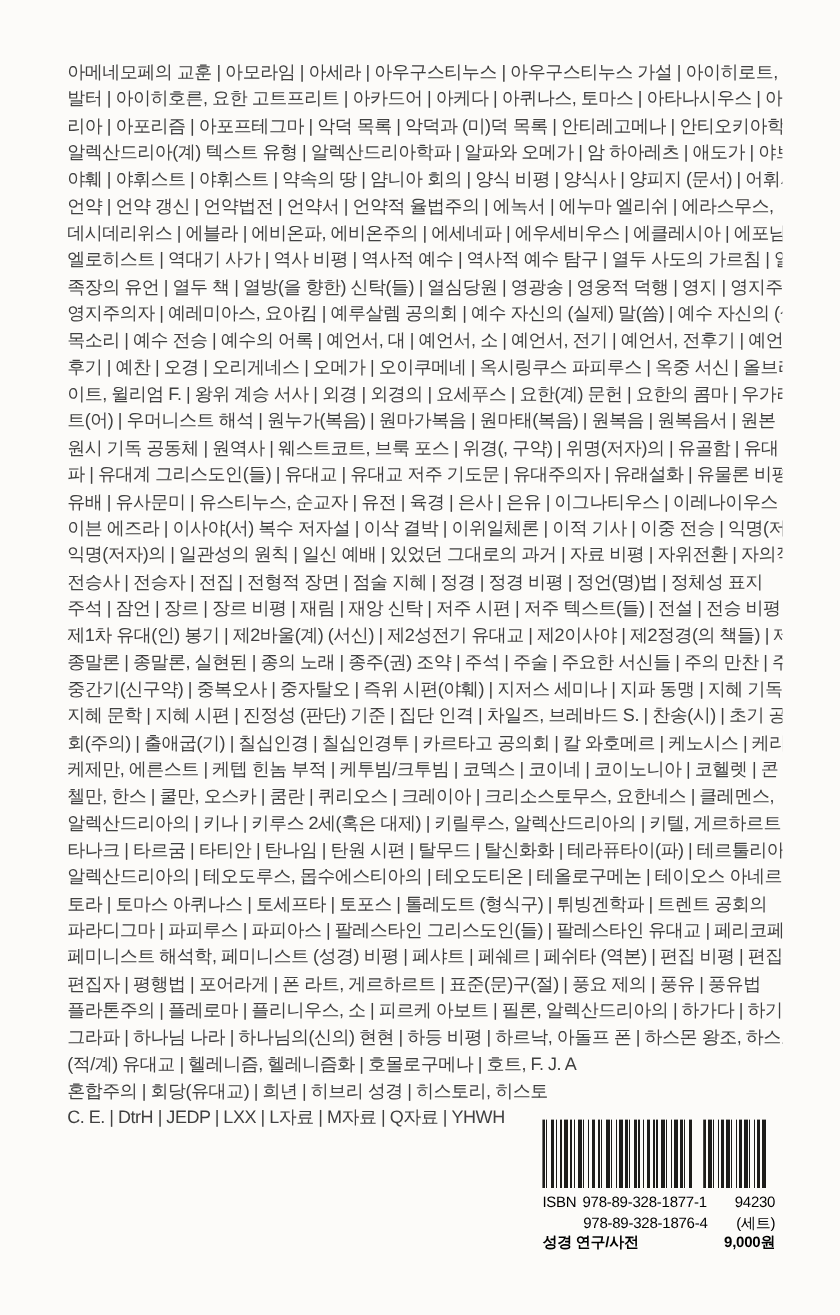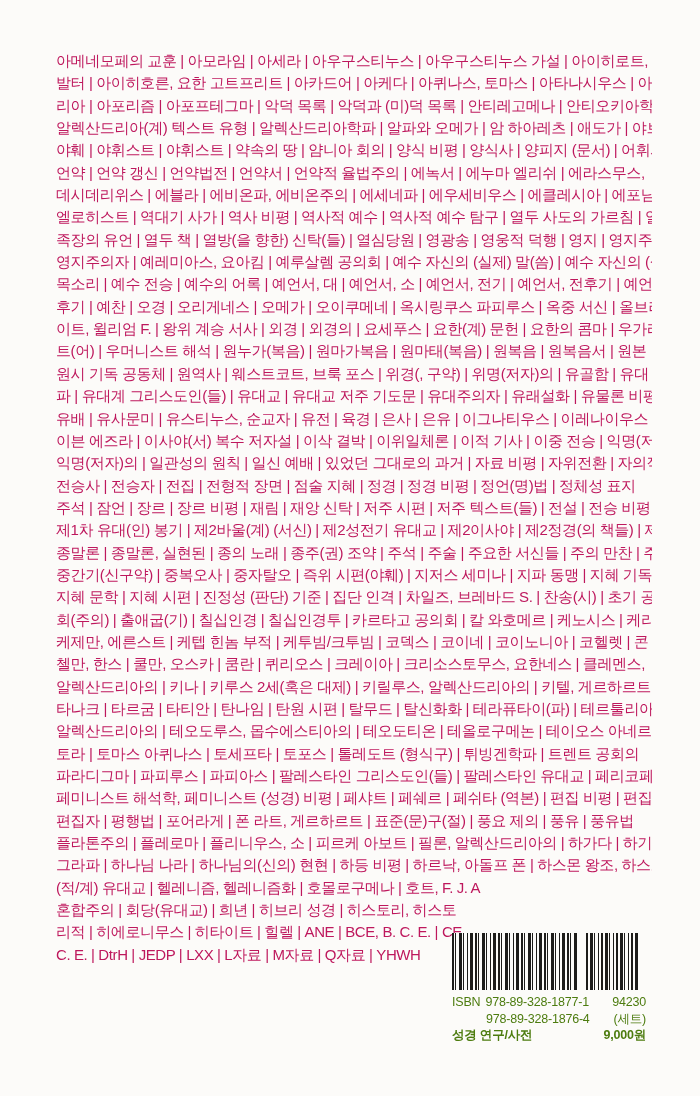--- a/index.html
+++ b/index.html
@@ -4,21 +4,21 @@
 <style>
   html,body{margin:0;padding:0}
   body{
     width:700px;height:1096px;
     background:#fcfbf9;
     font-family:"Liberation Sans","DejaVu Sans",sans-serif;
     position:relative;overflow:hidden;
   }
   .index-text{
     position:absolute;left:56px;top:50px;width:596px;
-    color:#be185d;
+    color:#404040;
   }
   .index-text .line{
     font-size:15px;line-height:22.35px;height:22.35px;
     letter-spacing:-0.4px;white-space:pre;overflow:hidden;
   }
   .barcode-block{
     position:absolute;left:452px;top:933px;width:194px;
   }
   .bars-row{display:flex;height:57px;align-items:stretch}
   .barcode-main{
@@ -34,21 +34,21 @@
   .barcode-addon{
     width:53px;margin-left:8px;
     background:repeating-linear-gradient(90deg,
       #1d1c1a 0 2px,#fcfbf9 2px 4px,
       #1d1c1a 4px 7px,#fcfbf9 7px 8px,
       #1d1c1a 8px 9px,#fcfbf9 9px 12px,
       #1d1c1a 12px 13px,#fcfbf9 13px 15px);
   }
   .colophon{
     margin-top:4px;font-size:12.5px;line-height:16.5px;
-    color:#4d7c0f;letter-spacing:-0.2px;
+    color:#000000;letter-spacing:-0.2px;
   }
   .crow{display:flex;justify-content:space-between;white-space:pre}
   .crow .left{display:flex;gap:5px}
   .crow2 .isbn2{padding-left:34px}
   .crow3{font-weight:bold}
 </style>
 </head>
 <body>
 
 <div class="index-text">
@@ -84,21 +84,20 @@
     <div class="line">타나크 | 타르굼 | 타티안 | 탄나임 | 탄원 시편 | 탈무드 | 탈신화화 | 테라퓨타이(파) | 테르툴리아누스</div>
     <div class="line">알렉산드리아의 | 테오도루스, 몹수에스티아의 | 테오도티온 | 테올로구메논 | 테이오스 아네르</div>
     <div class="line">토라 | 토마스 아퀴나스 | 토세프타 | 토포스 | 톨레도트 (형식구) | 튀빙겐학파 | 트렌트 공회의</div>
     <div class="line">파라디그마 | 파피루스 | 파피아스 | 팔레스타인 그리스도인(들) | 팔레스타인 유대교 | 페리코페</div>
     <div class="line">페미니스트 해석학, 페미니스트 (성경) 비평 | 페샤트 | 페쉐르 | 페쉬타 (역본) | 편집 비평 | 편집사</div>
     <div class="line">편집자 | 평행법 | 포어라게 | 폰 라트, 게르하르트 | 표준(문)구(절) | 풍요 제의 | 풍유 | 풍유법</div>
     <div class="line">플라톤주의 | 플레로마 | 플리니우스, 소 | 피르케 아보트 | 필론, 알렉산드리아의 | 하가다 | 하기오</div>
     <div class="line">그라파 | 하나님 나라 | 하나님의(신의) 현현 | 하등 비평 | 하르낙, 아돌프 폰 | 하스몬 왕조, 하스모</div>
     <div class="line">(적/계) 유대교 | 헬레니즘, 헬레니즘화 | 호몰로구메나 | 호트, F. J. A</div>
     <div class="line">혼합주의 | 회당(유대교) | 희년 | 히브리 성경 | 히스토리, 히스토</div>
-    <div class="line">리적 | 히에로니무스 | 히타이트 | 힐렐 | ANE | BCE, B. C. E. | CE,</div>
     <div class="line">C. E. | DtrH | JEDP | LXX | L자료 | M자료 | Q자료 | YHWH</div>
   </div>
 
 <div class="barcode-block">
   <div class="bars-row">
     <div class="barcode-main"></div>
     <div class="barcode-addon"></div>
   </div>
   <div class="colophon">
     <div class="crow crow1">

